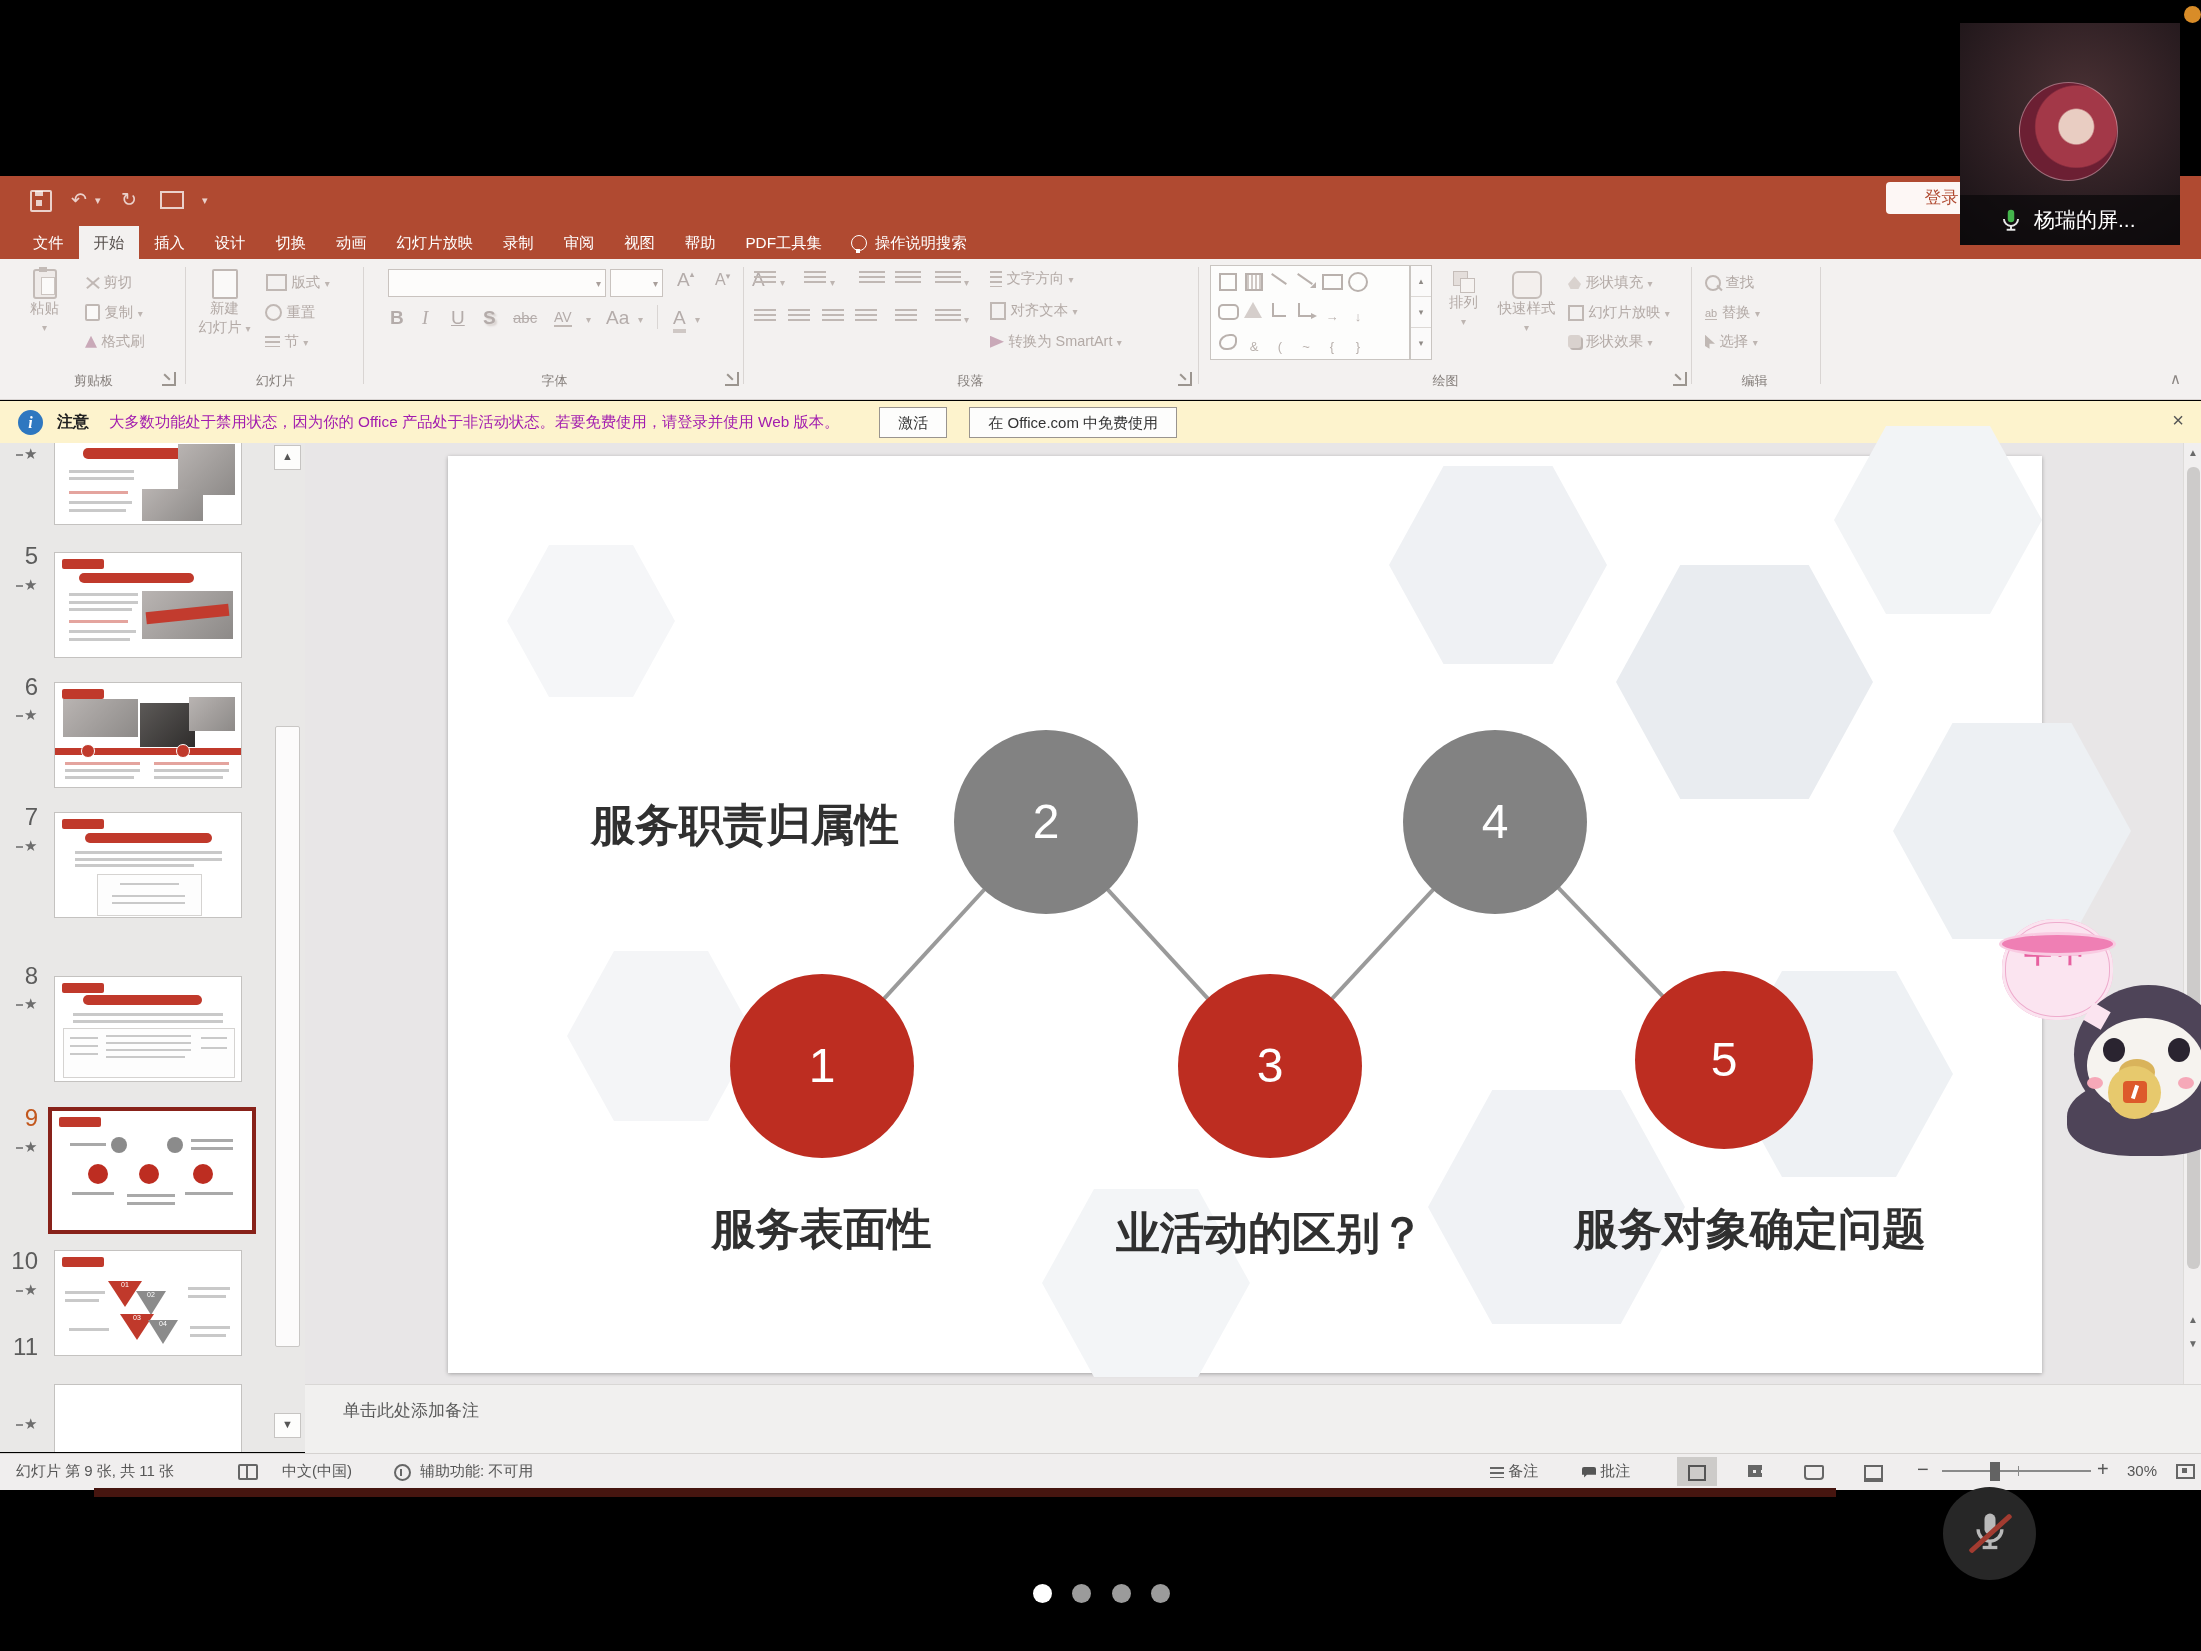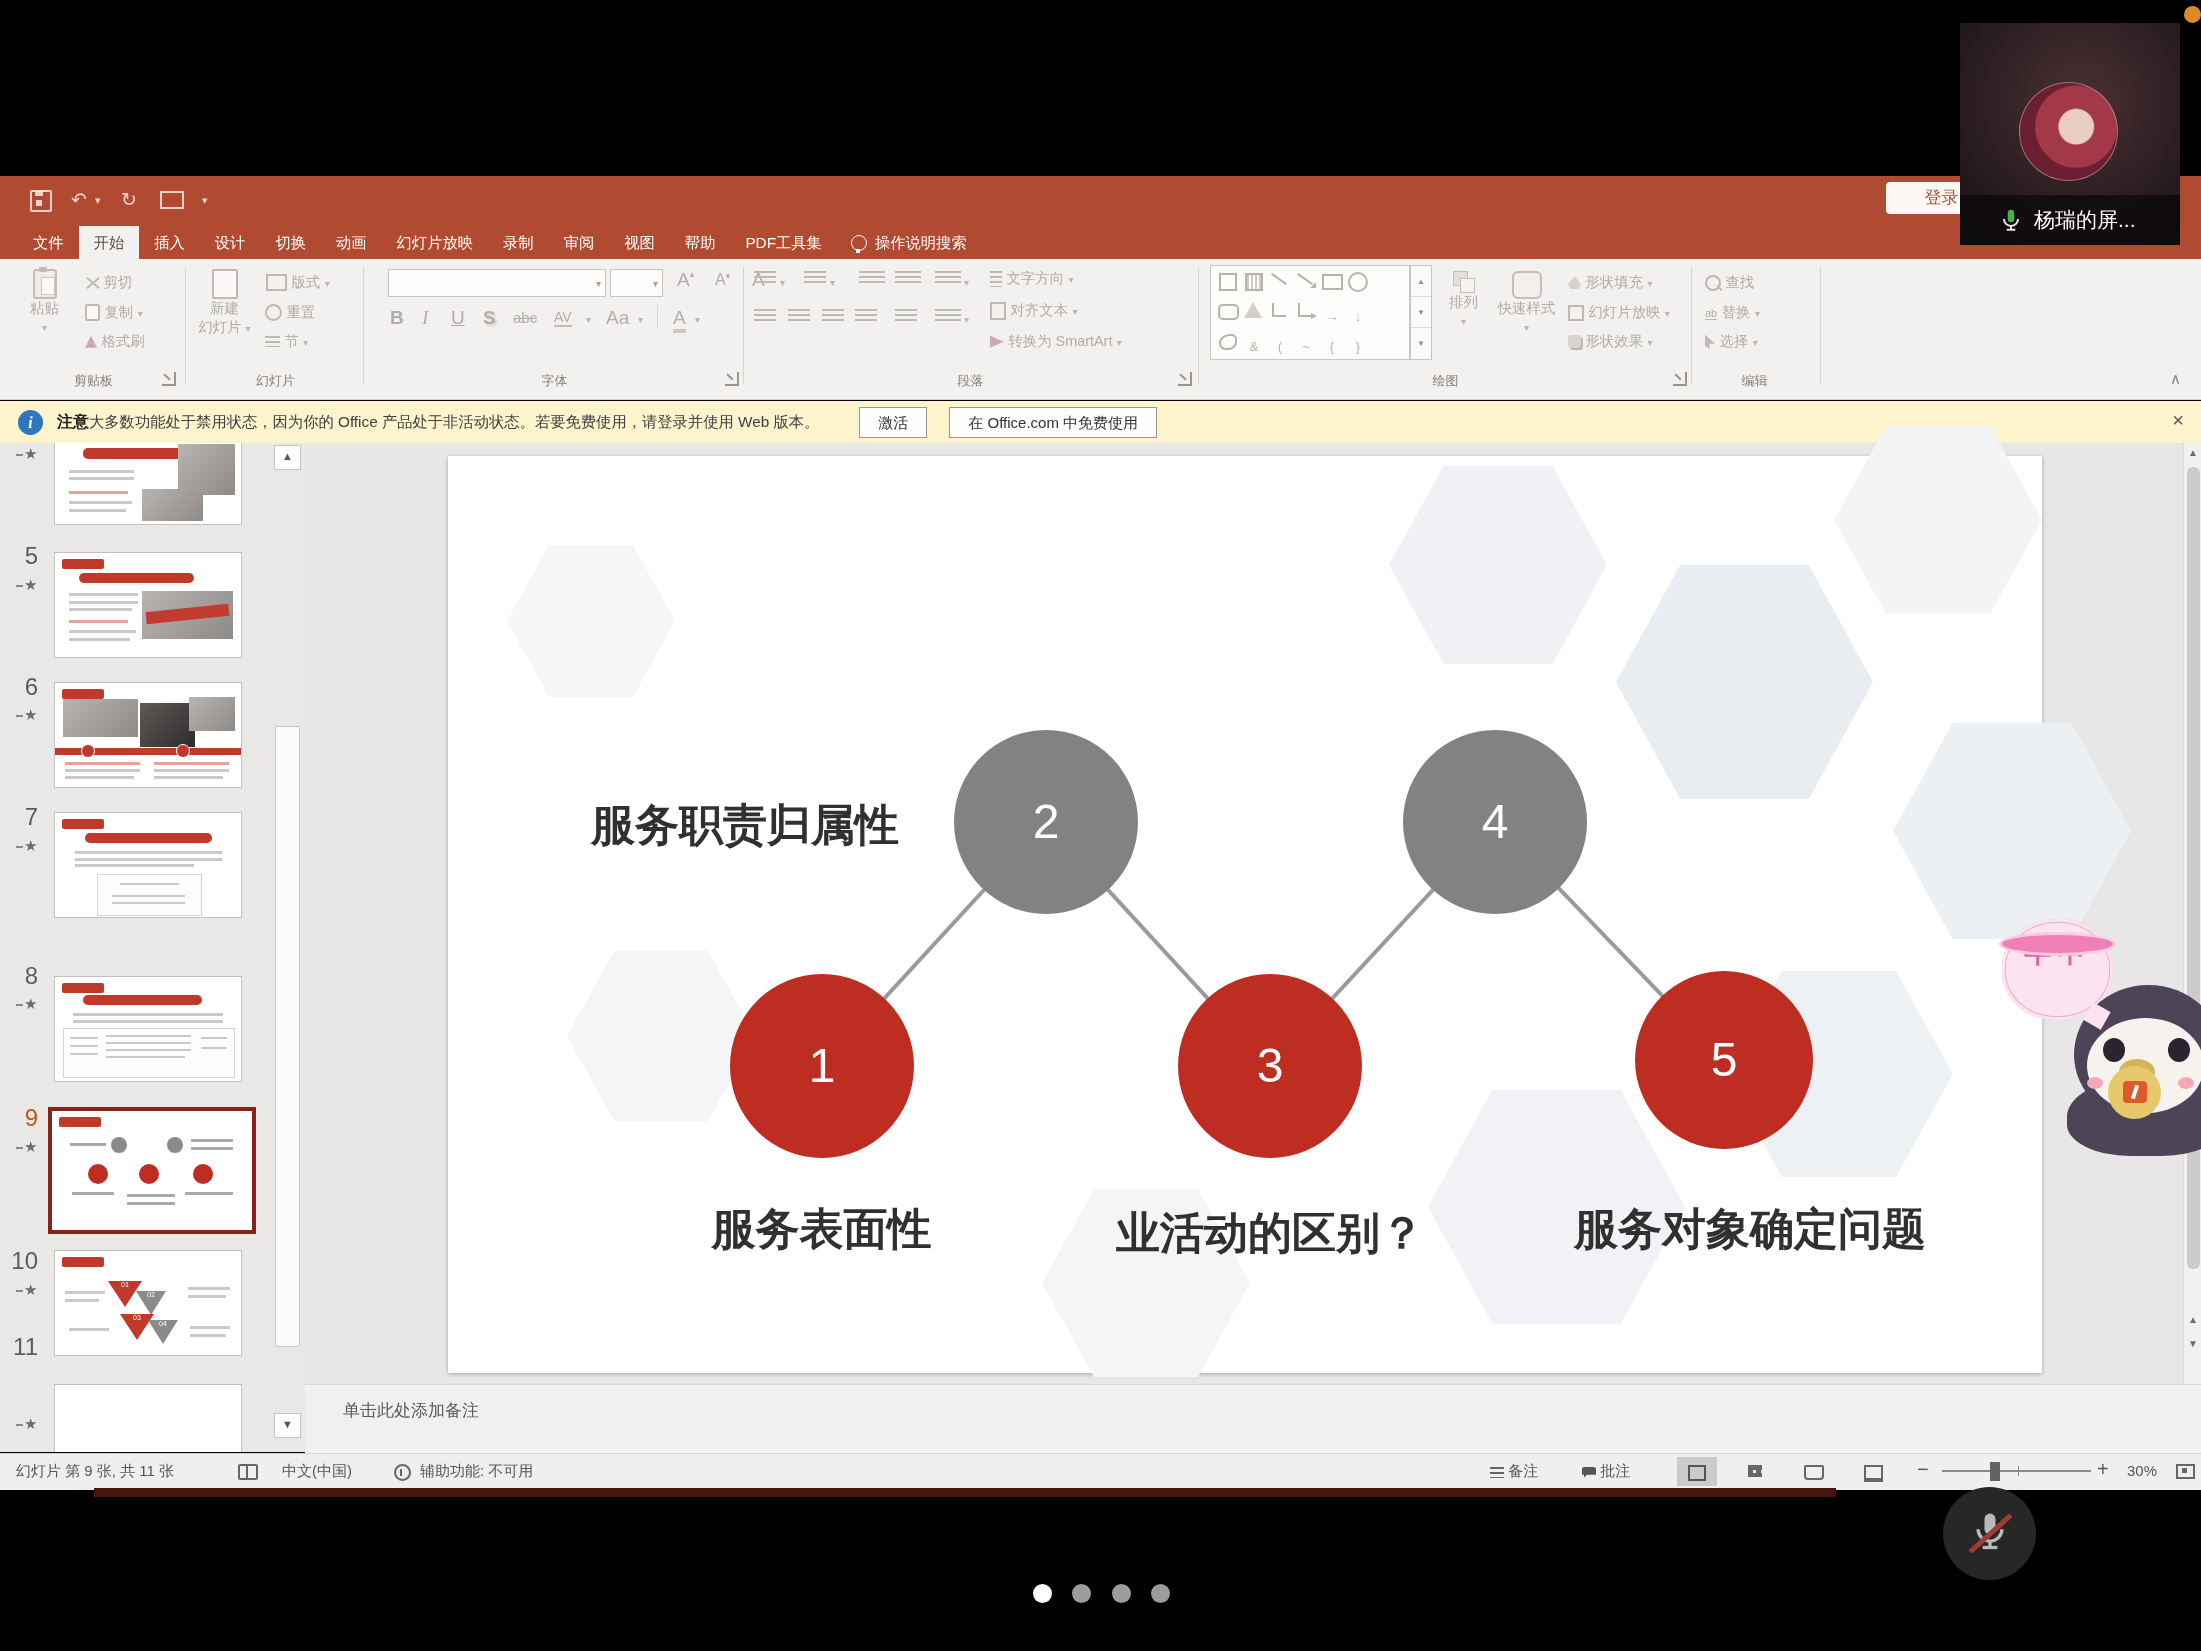--- a/index.html
+++ b/index.html
@@ -42,21 +42,21 @@
   .combo .c-ar{position:absolute;right:4px;top:8px;color:#a99f9b;font-size:10px;}
   .letter{color:#b4acaa;font-size:19px;}
   .shape-gal{position:absolute;background:#fdfdfc;border:1px solid #c9c5c1;}
   .sg{color:#b9b1ad;font-size:13px;display:inline-block;width:26px;text-align:center;line-height:22px;}
   .sgd{display:inline-block;width:26px;height:22px;position:relative;}
   
   .notice{left:0;top:401px;width:2202px;height:42px;background:#fdf3cd;display:flex;align-items:center;}
   .ninfo{width:25px;height:25px;border-radius:50%;background:#2e77c0;color:#fff;text-align:center;line-height:25px;
          font-size:16px;font-family:"Liberation Serif",serif;font-style:italic;font-weight:bold;margin-left:18px;}
   .ntag{font-weight:bold;color:#222;font-size:16px;margin-left:14px;}
-  .ntext{color:#404040;font-size:15.3px;margin-left:0;}
+  .ntext{color:#a21caf;font-size:15.3px;margin-left:20px;}
   .nbtn{background:#fdfdfc;border:1px solid #99948f;color:#333;font-size:15px;height:29px;line-height:29px;
         padding:0 18px;margin-left:22px;white-space:nowrap;}
   .nclose{position:absolute;right:18px;top:8px;color:#555;font-size:20px;}
   
   .panel{left:0;top:443px;width:305px;height:1009px;background:#e9e8e7;border-right:1px solid #c9c7c5;overflow:hidden;}
   .thumb{position:absolute;left:54px;width:186px;height:104px;background:#fff;border:1px solid #c4c2c0;overflow:hidden;}
   .tnum{position:absolute;width:34px;text-align:right;font-size:24px;color:#5c5c5c;}
   .tstar{position:absolute;left:16px;font-size:15px;color:#6d6d6d;}
   .tstar::before{content:"";display:inline-block;width:7px;height:2px;background:#8a8a8a;vertical-align:middle;margin-right:1px;}
   .sel-frame{position:absolute;left:48px;width:200px;height:119px;border:4px solid #88221a;background:#fff;}

